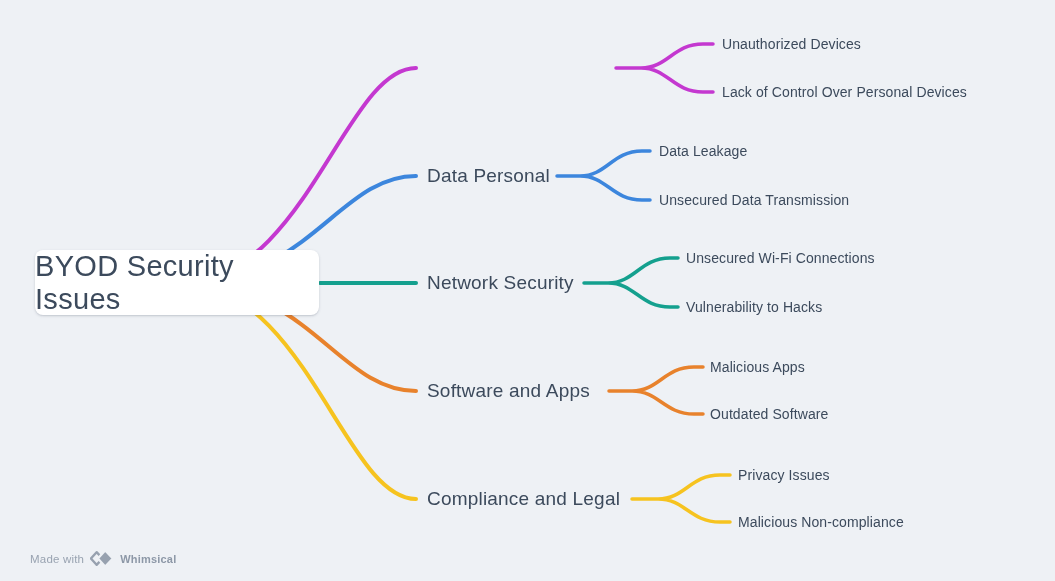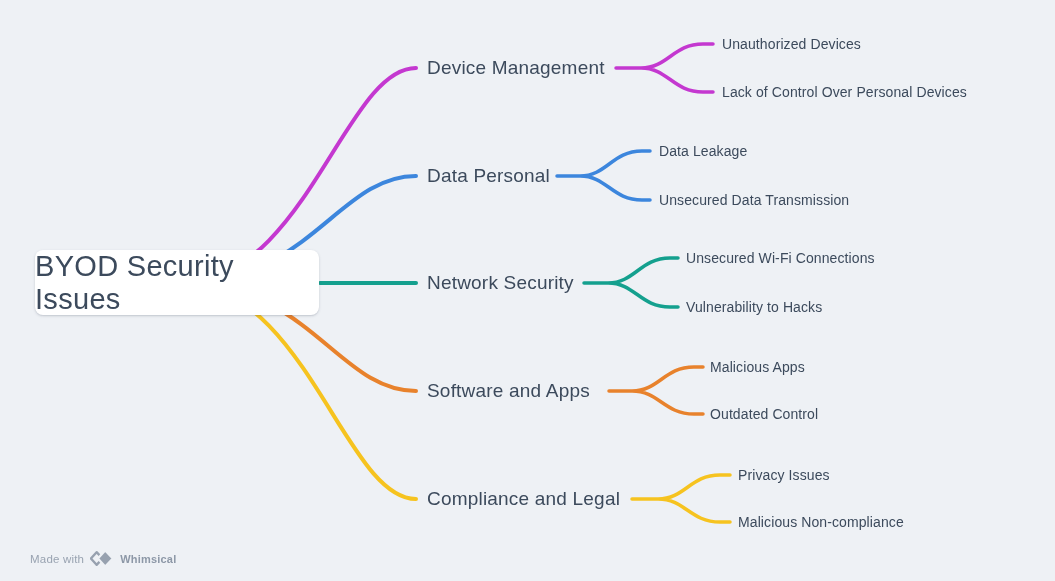--- a/index.html
+++ b/index.html
@@ -69,28 +69,27 @@
 
   <div class="watermark">
     <span class="made-with">Made with</span>
     <svg width="24" height="19" viewBox="0 0 24 19">
       <path d="M6.6 3.2 L12.6 9.5 L6.6 15.8 L0.9 9.5 Z" fill="none" stroke="#97a1af" stroke-width="2.4" stroke-linejoin="round"></path>
       <path d="M15.2 1.6 L22.8 9.5 L15.2 17.4 L7.9 9.5 Z" fill="#97a1af" stroke="#eef1f5" stroke-width="2.2" stroke-linejoin="round"></path>
     </svg>
     <span class="brand">Whimsical</span>
   </div>
 
-<div class="node-label branch-label" style="left: 427px; top: 68px;">Device Management</div>
     <div class="node-label child-label" style="left: 722px; top: 44px;">Unauthorized Devices</div>
     <div class="node-label child-label" style="left: 722px; top: 92px;">Lack of Control Over Personal Devices</div>
     <div class="node-label branch-label" style="left: 427px; top: 176px;">Data Personal</div>
     <div class="node-label child-label" style="left: 659px; top: 151px;">Data Leakage</div>
     <div class="node-label branch-label" style="left: 427px; top: 283px;">Network Security</div>
     <div class="node-label child-label" style="left: 659px; top: 200px;">Unsecured Data Transmission</div>
     <div class="node-label child-label" style="left: 686px; top: 258px;">Unsecured Wi-Fi Connections</div>
     <div class="node-label child-label" style="left: 686px; top: 307px;">Vulnerability to Hacks</div>
     <div class="node-label branch-label" style="left: 427px; top: 391px;">Software and Apps</div>
     <div class="node-label child-label" style="left: 710px; top: 367px;">Malicious Apps</div>
-    <div class="node-label child-label" style="left: 710px; top: 414px;">Outdated Control</div>
+    <div class="node-label child-label" style="left: 710px; top: 414px;">Outdated Software</div>
     <div class="node-label branch-label" style="left: 427px; top: 499px;">Compliance and Legal</div>
     <div class="node-label child-label" style="left: 738px; top: 475px;">Privacy Issues</div>
     <div class="node-label child-label" style="left: 738px; top: 522px;">Malicious Non-compliance</div>
   </div>
 
 </body></html>

